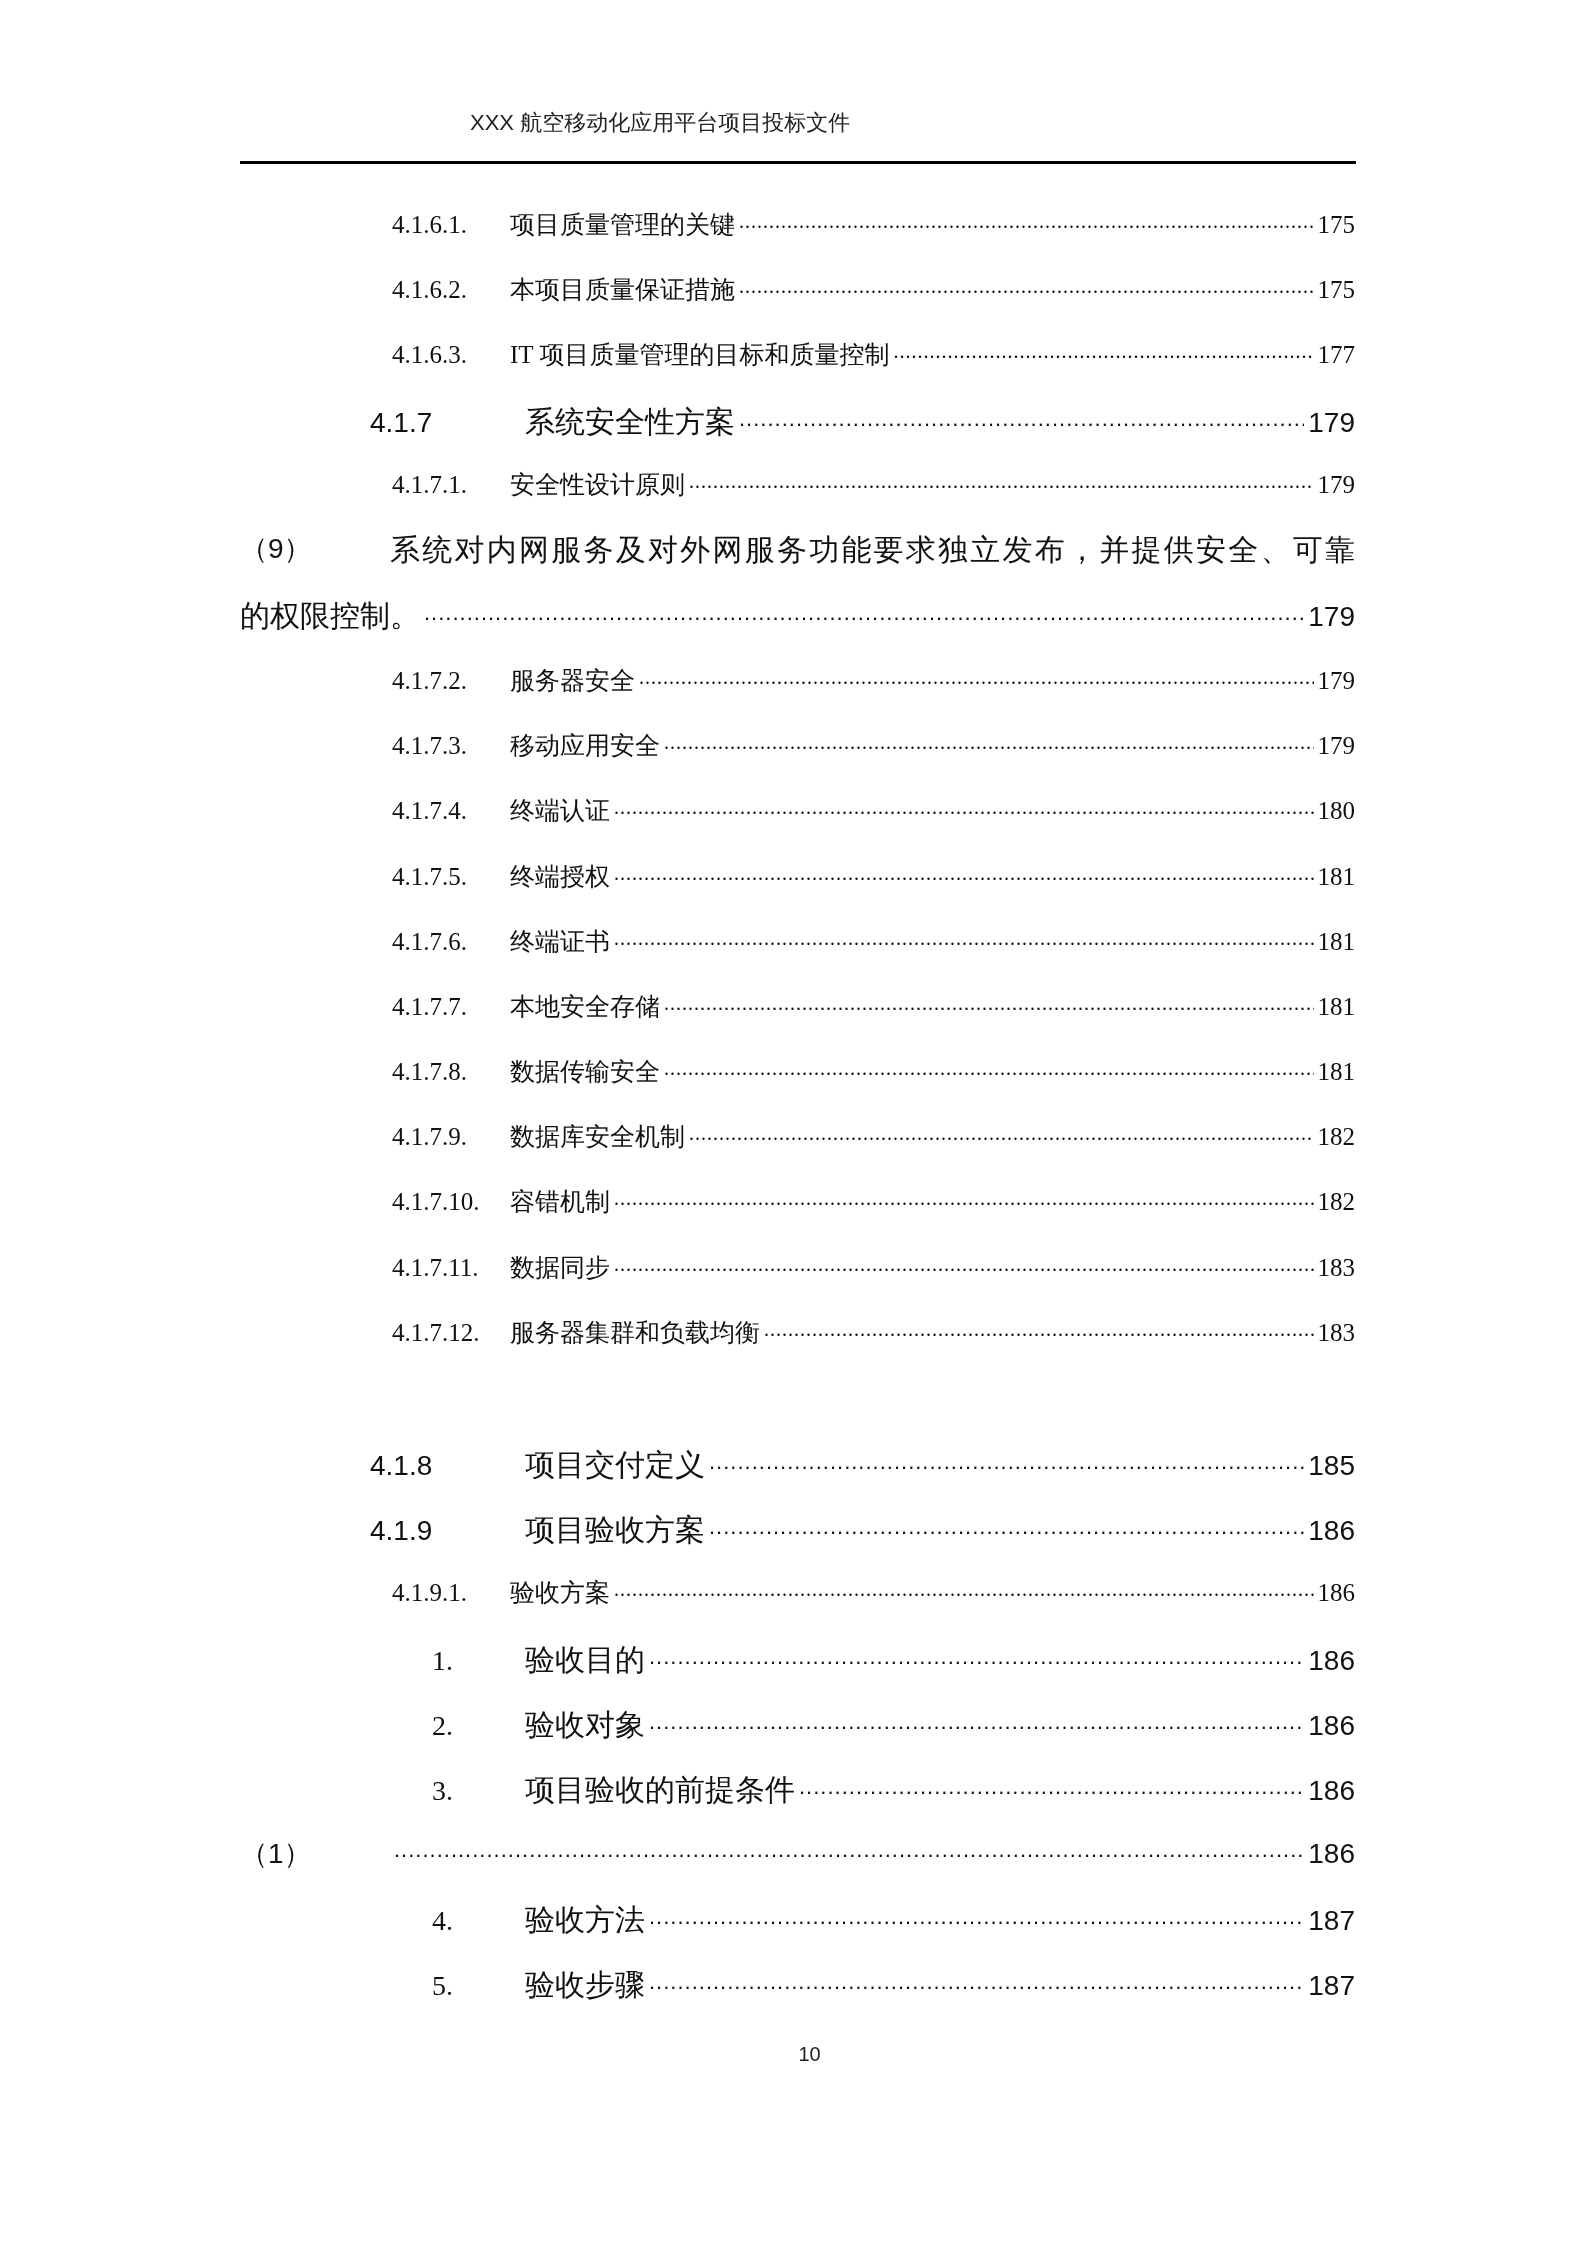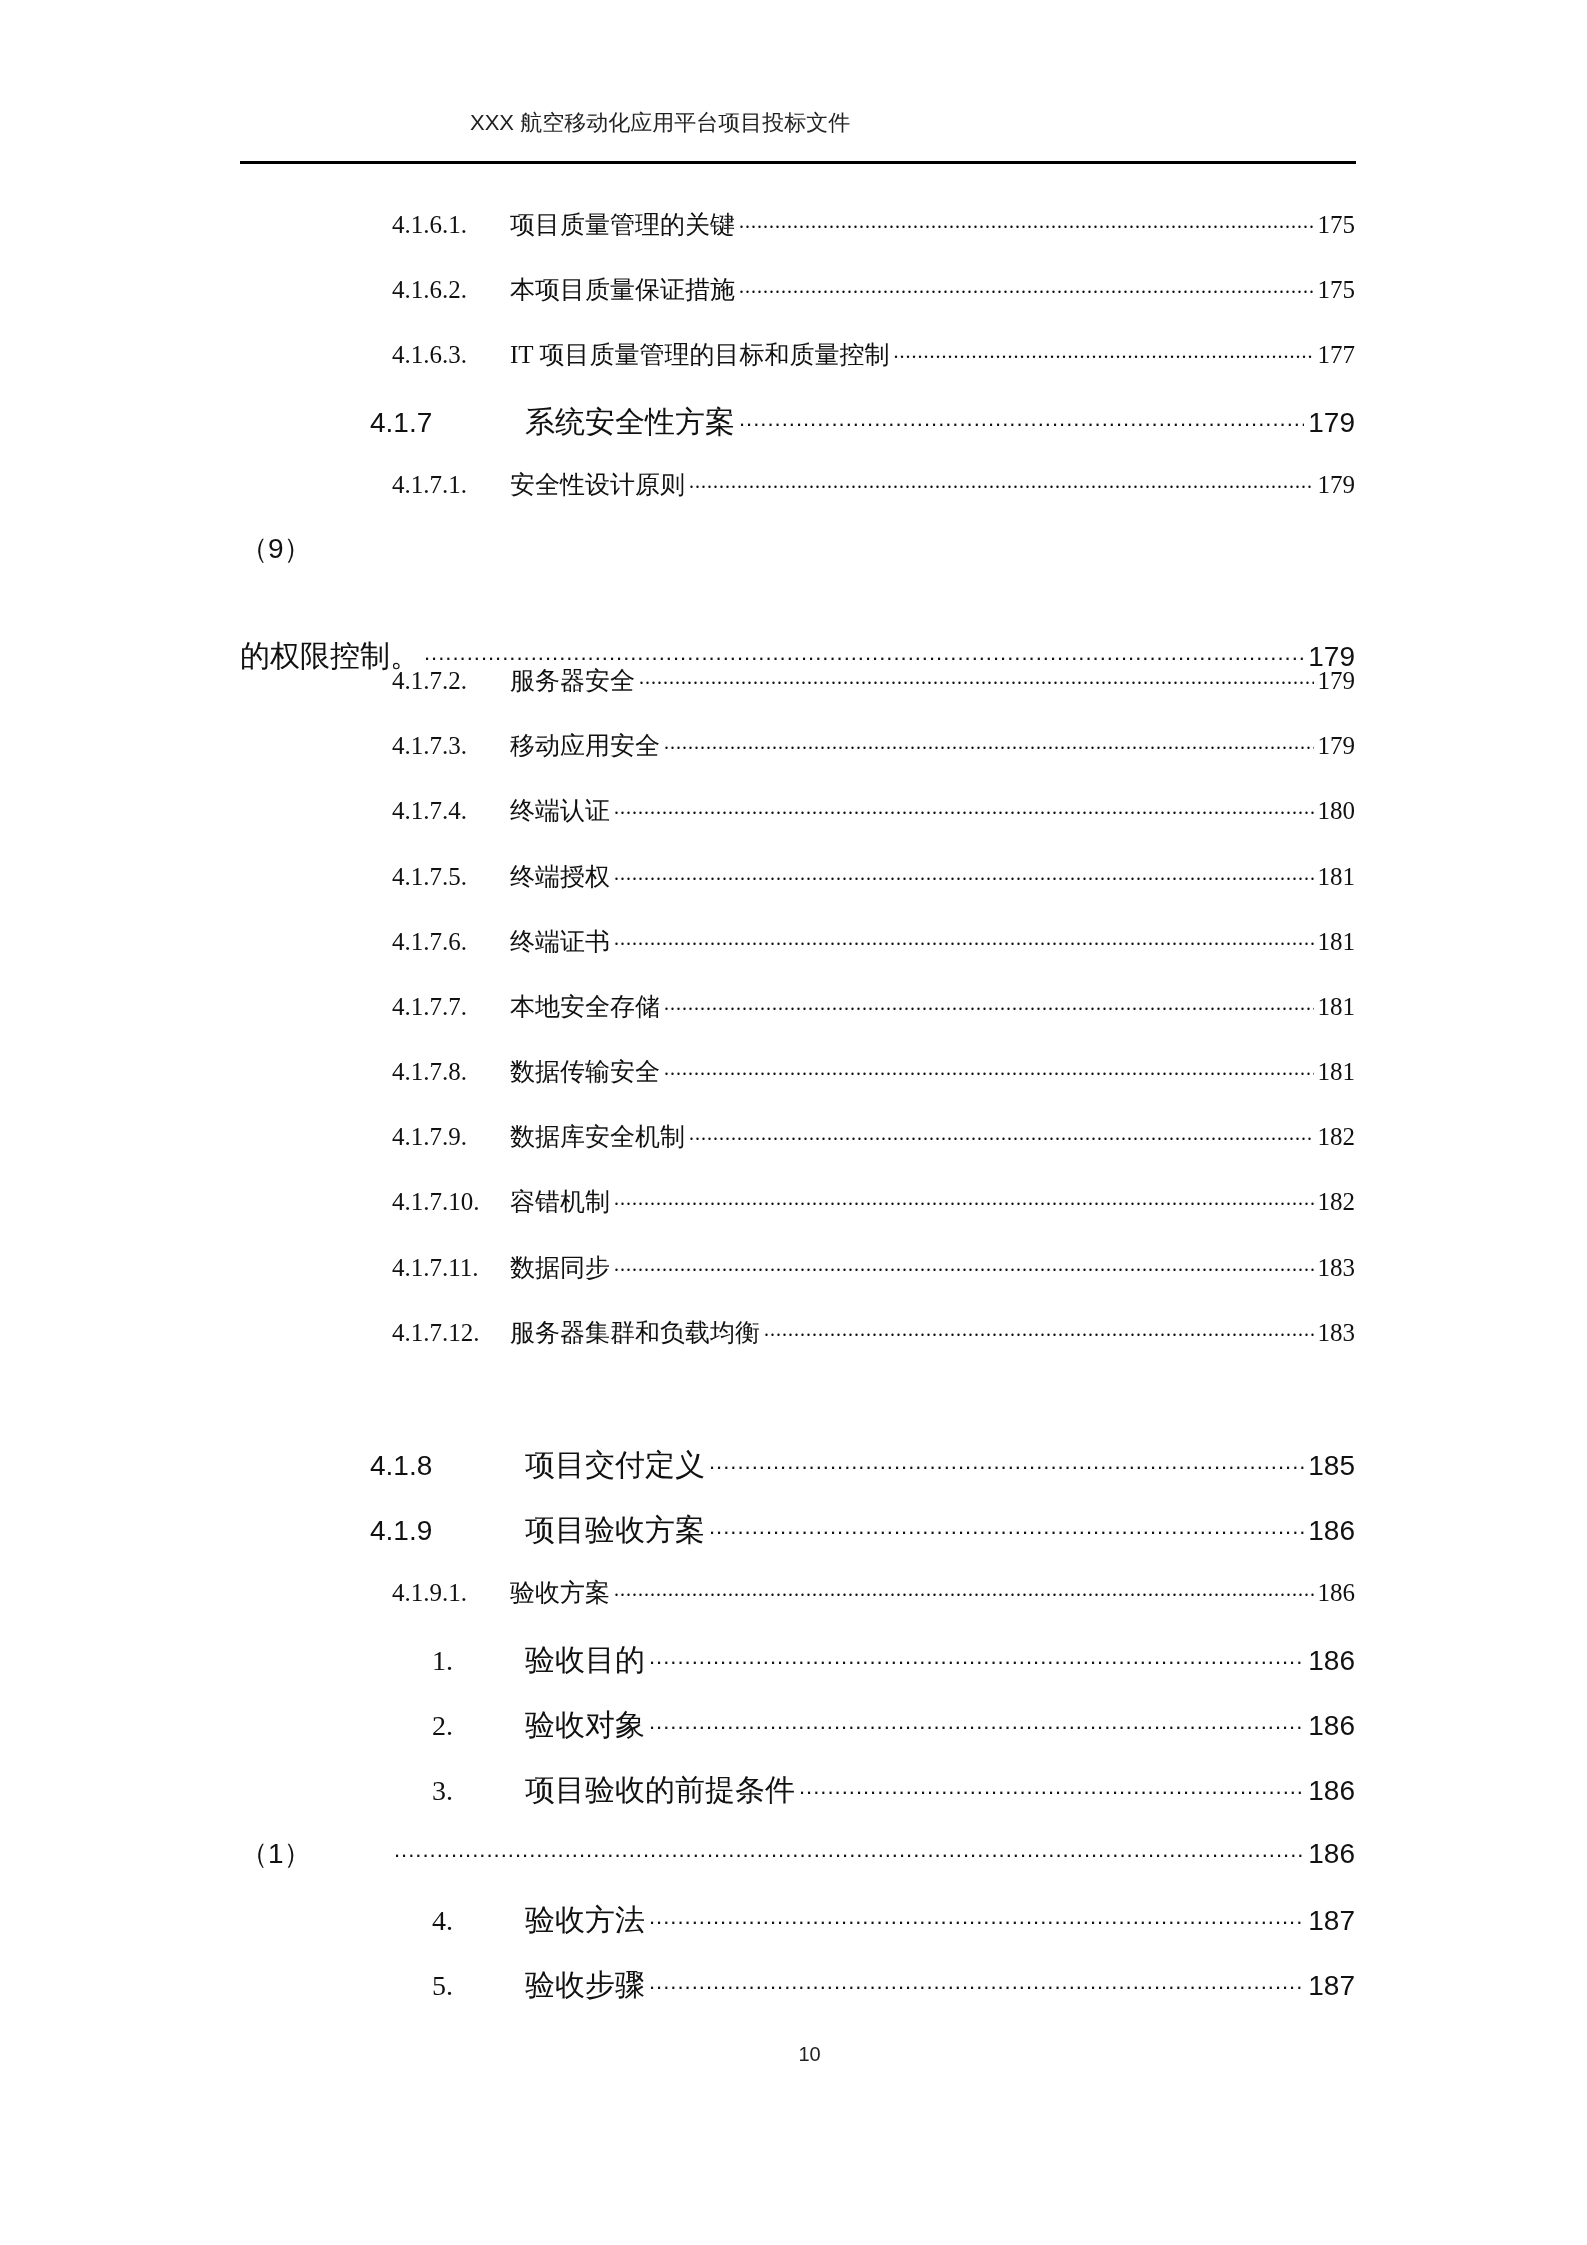--- a/index.html
+++ b/index.html
@@ -42,21 +42,21 @@
 
   
   .lvn { left: 432px; font-family: "Liberation Sans", "DejaVu Sans", sans-serif; font-size: 28px; }
   .lvn .num { width: 93px; font-family: "Liberation Serif", "DejaVu Serif", serif; }
   .lvn .title { font-family: "Liberation Serif", "DejaVu Serif", serif; font-size: 30px; }
   .lvn .leader::after { font-size: 22px; }
 
   
   .lvp { left: 240px; font-family: "Liberation Sans", "DejaVu Sans", sans-serif; font-size: 28px; }
   .lvp .num { width: 150px; }
-  .lvp .title { font-family: "Liberation Serif", "DejaVu Serif", serif; font-size: 30px; margin-top: 40px; }
+  .lvp .title { font-family: "Liberation Serif", "DejaVu Serif", serif; font-size: 30px; }
   .lvp .leader::after { font-size: 22px; }
 
   .wrap-first {
     position: absolute; left: 240px; right: 232px; top: 530px;
     font-family: "Liberation Serif", "DejaVu Serif", serif; font-size: 30px;
     display: flex; white-space: nowrap;
   }
   .wrap-first .num { width: 150px; font-family: "Liberation Sans", "DejaVu Sans", sans-serif; font-size: 28px; }
   .wrap-first .title { flex: 1 1 auto; text-align: justify; text-align-last: justify; }
 
@@ -106,20 +106,21 @@
   <div class="row lv4" style="top:468px">
     <span class="num">4.1.7.1.</span>
     <span class="title">安全性设计原则</span>
     <span class="leader"></span>
     <span class="page">179</span>
   </div>
 
   <div>
     <div class="wrap-first">
       <span class="num">（9）</span>
+      <span class="title">系统对内网服务及对外网服务功能要求独立发布，并提供安全、可靠</span>
     </div>
     <div class="row lvp" style="top:596px; left:240px;">
       <span class="title">的权限控制。</span>
       <span class="leader"></span>
       <span class="page">179</span>
     </div>
   </div>
 
   <div class="row lv4" style="top:664px">
     <span class="num">4.1.7.2.</span>

